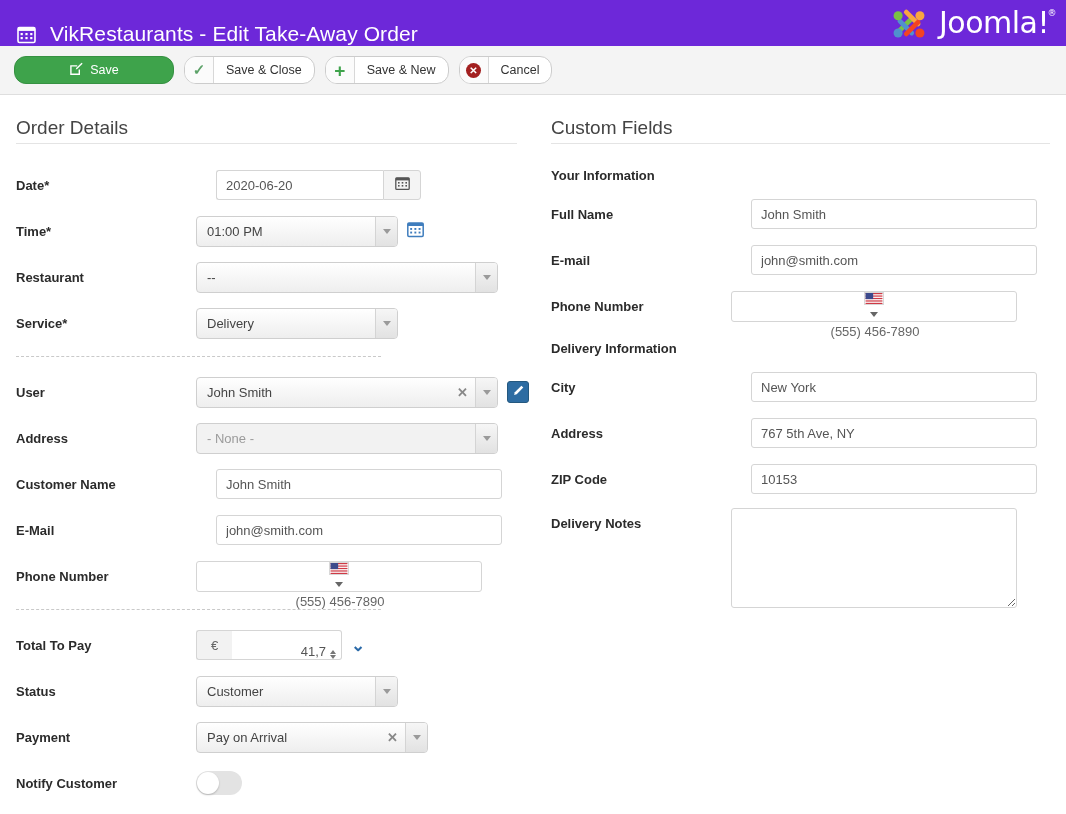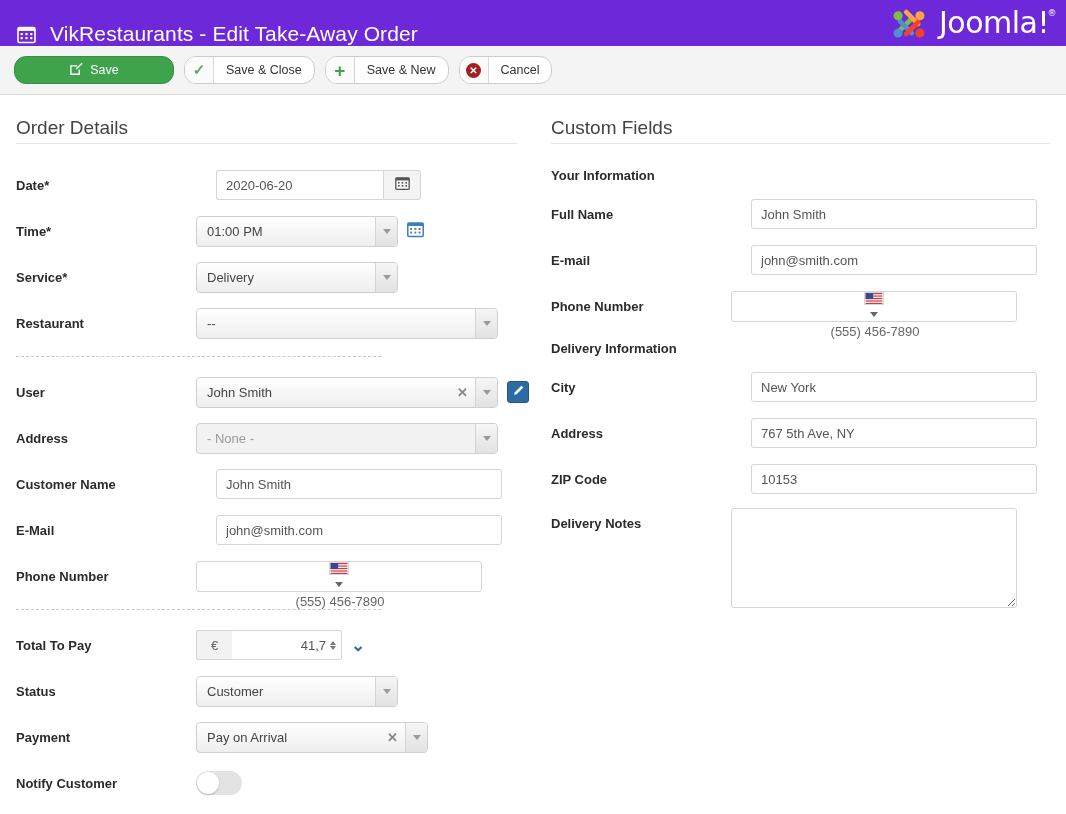--- a/index.html
+++ b/index.html
@@ -281,21 +281,21 @@
   .phone-caret {
     width: 0; height: 0;
     border-left: 4px solid transparent;
     border-right: 4px solid transparent;
     border-top: 5px solid #666;
   }
   .phone-val { font-size: 13px; color: #666; padding-left: 3px; }
 
   
   .spin-wrap {
-    display: inline-flex; align-items: center;
+    display: inline-flex; align-items: flex-end;
     height: 30px;
     border: 1px solid #d5d5d5;
     border-left: none;
     border-radius: 0 3px 3px 0;
     background: #fff;
     padding: 0 5px 0 8px;
     gap: 4px;
   }
   .spin-val {
     width: 86px;
@@ -488,36 +488,36 @@
               <rect x="3.2" y="10.6" width="1.9" height="1.9"></rect>
                 <rect x="7.4" y="10.6" width="1.9" height="1.9"></rect>
                 <rect x="11.6" y="10.6" width="1.9" height="1.9"></rect>
             </g>
           </svg>
         </span>
       </div>
     </div>
 
     <div class="row">
+      <div class="row-label">Restaurant</div>
+      <div class="row-control">
+        <div class="sel" style="width:302px">
+          <span class="sel-val">--</span>
+          <span class="sel-arrow">
+              <i class="caret"></i>
+            </span>
+        </div>
+      </div>
+    </div>
+
+    <div class="row">
       <div class="row-label">Service*</div>
       <div class="row-control">
         <div class="sel" style="width:202px">
           <span class="sel-val">Delivery</span>
-          <span class="sel-arrow">
-              <i class="caret"></i>
-            </span>
-        </div>
-      </div>
-    </div>
-
-    <div class="row">
-      <div class="row-label">Restaurant</div>
-      <div class="row-control">
-        <div class="sel" style="width:302px">
-          <span class="sel-val">--</span>
           <span class="sel-arrow">
               <i class="caret"></i>
             </span>
         </div>
       </div>
     </div>
 
     <hr class="dash-sep">
 
     <div class="row">

